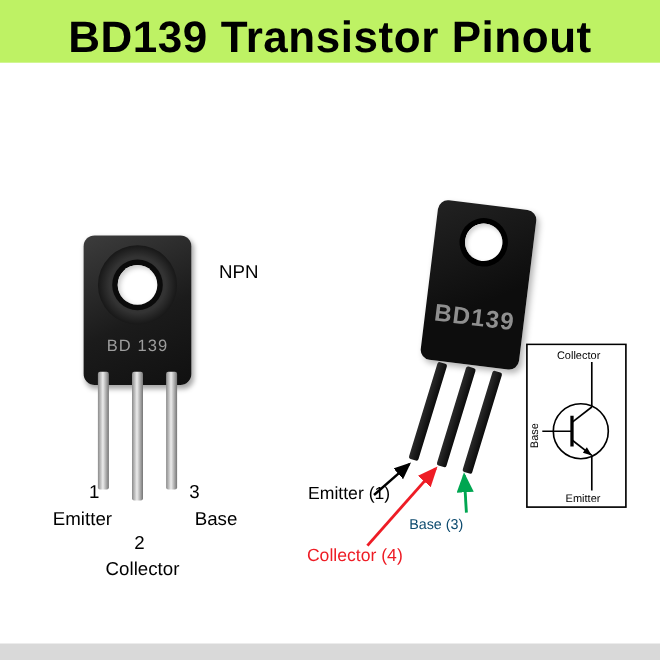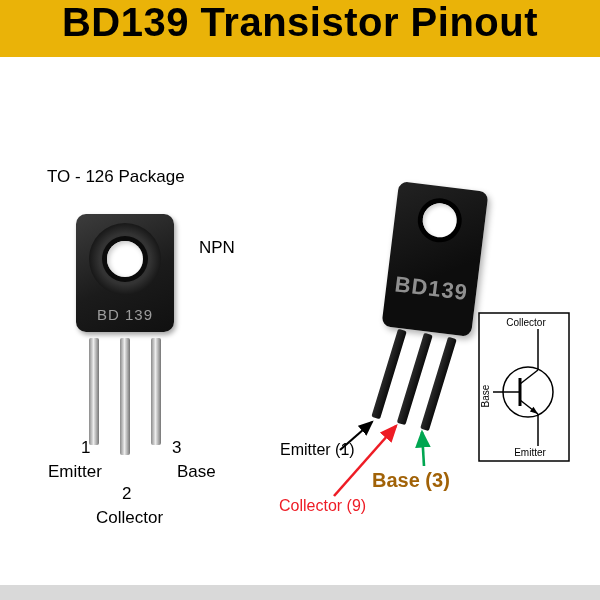--- a/index.html
+++ b/index.html
@@ -1,28 +1,28 @@
 <!DOCTYPE html>
 <html><head>
 <meta charset="utf-8">
 <style>
   * { margin:0; padding:0; box-sizing:border-box; }
   html,body { width:600px; height:600px; background:#fff; font-family:"Liberation Sans", sans-serif; }
   .canvas { position:relative; width:600px; height:600px; background:#fff; overflow:hidden; }
 
   
-  .header { position:absolute; left:0; top:0; width:600px; height:57px; background:#eab308;
-            display:flex; align-items:flex-start; justify-content:center; }
+  .header { position:absolute; left:0; top:0; width:600px; height:57px; background:#bef264;
+            display:flex; align-items:flex-end; justify-content:center; }
   .title  { font-size:40px; font-weight:bold; color:#000; letter-spacing:0.5px; }
   .footer { position:absolute; left:0; bottom:0; width:600px; height:15px; background:#d9d9d9; }
 
   .label { position:absolute; color:#000; font-size:17px; white-space:nowrap; }
 
   
-  .t-body { position:absolute; left:76px; top:214px; width:98px; height:118px;
+  .t-body { position:absolute; left:76px; top:214px; width:98px; height:136px;
             background:linear-gradient(155deg,#3c3c3c 0%,#1b1b1b 55%,#101010 100%);
             border-radius:10px; box-shadow:2px 3px 5px rgba(0,0,0,0.35); }
   .t-boss { position:absolute; left:13px; top:9px; width:72px; height:72px; border-radius:50%;
             background:radial-gradient(circle,#333 50%,#161616 72%); }
   .t-hole { position:absolute; left:31px; top:27px; width:36px; height:36px; border-radius:50%;
             background:#fff; box-shadow:0 0 0 5px #0b0b0b, inset 2px 2px 5px #c9c9c9; }
   .t-marking { position:absolute; left:0; top:92px; width:100%; text-align:center;
                color:#9d9d9d; font-size:15px; letter-spacing:1px; }
   .t-leg { position:absolute; width:10px; border-radius:2px;
            background:linear-gradient(90deg,#8a8a8a,#ececec 45%,#757575); }
@@ -33,36 +33,35 @@
              border-radius:9px; transform:rotate(7deg); box-shadow:3px 3px 6px rgba(0,0,0,0.3); }
   .rt-hole { position:absolute; left:28px; top:17px; width:34px; height:34px; border-radius:50%;
              background:#fff; box-shadow:0 0 0 5px #000, inset 2px 2px 4px #cfcfcf; }
   .rt-marking { position:absolute; left:0; top:90px; width:100%; text-align:center;
                 color:#8f8f8f; font-size:22px; font-weight:bold; letter-spacing:1px; }
   .rt-leg { position:absolute; width:9px; background:linear-gradient(90deg,#2a2a2a,#0c0c0c);
             transform:rotate(17deg); transform-origin:top center; border-radius:2px; }
 
   .emitter-label   { position:absolute; left:262px; top:441px; color:#000;    font-size:16px;margin-left:18px; }
   .collector-label { position:absolute; left:279px; top:497px; color:#ee1c25; font-size:16px; }
-  .base-label      { position:absolute; left:372px; top:469px; color:#a16207; font-size:20px;font-weight:bold; }
+  .base-label      { position:absolute; left:372px; top:469px; color:#0c4a6e; font-size:13px; }
 
   .arrows-svg    { position:absolute; left:250px; top:390px; }
   .schematic-svg { position:absolute; left:478px; top:312px; }
   svg text { font-family:"Liberation Sans", sans-serif; fill:#000; }
 </style>
 </head>
 <body>
 
 <div class="canvas">
 
   <div class="header">
     <div class="title">BD139 Transistor Pinout</div>
   </div>
 
-  <div class="label" style="left:47px; top:167px;">TO - 126 Package</div>
 
   <div class="label" style="left:199px; top:238px;text-align:right;">NPN</div>
 
   <div class="t-body">
     <div class="t-boss"></div>
     <div class="t-hole"></div>
     <div class="t-marking">BD 139</div>
   </div>
 
   <div class="t-leg" style="left:89px;  top:338px; height:107px;"></div>
@@ -96,21 +95,21 @@
       <marker id="ah-green" markerWidth="9" markerHeight="9" refX="6" refY="3" orient="auto">
         <path d="M0,0 L7,3 L0,6 z" fill="#00a651"></path>
       </marker>
     </defs>
     <line x1="90" y1="60" x2="122" y2="32" stroke="#000000" stroke-width="2.2" marker-end="url(#ah-black)"></line>
     <line x1="84" y1="106" x2="146" y2="36" stroke="#ee1c25" stroke-width="2.6" marker-end="url(#ah-red)"></line>
     <line x1="174" y1="76" x2="172" y2="42" stroke="#00a651" stroke-width="2.6" marker-end="url(#ah-green)"></line>
   </svg>
 
   <div class="emitter-label">Emitter (1)</div>
-  <div class="collector-label">Collector (9)</div>
+  <div class="collector-label">Collector (4)</div>
   <div class="base-label">Base (3)</div>
 
   <svg class="schematic-svg" width="92" height="150" viewBox="0 0 92 150">
     <rect x="1" y="1" width="90" height="148" fill="#ffffff" stroke="#000000" stroke-width="1.5"></rect>
     <text x="48" y="14" font-size="10" text-anchor="middle">Collector</text>
     <text x="11" y="84" font-size="10" text-anchor="middle" transform="rotate(-90 11 84)">Base</text>
     <text x="52" y="144" font-size="10" text-anchor="middle">Emitter</text>
     <circle cx="50" cy="80" r="25" fill="none" stroke="#000000" stroke-width="1.5"></circle>
     <line x1="42" y1="66" x2="42" y2="94" stroke="#000000" stroke-width="3"></line>
     <line x1="15" y1="80" x2="42" y2="80" stroke="#000000" stroke-width="1.5"></line>

